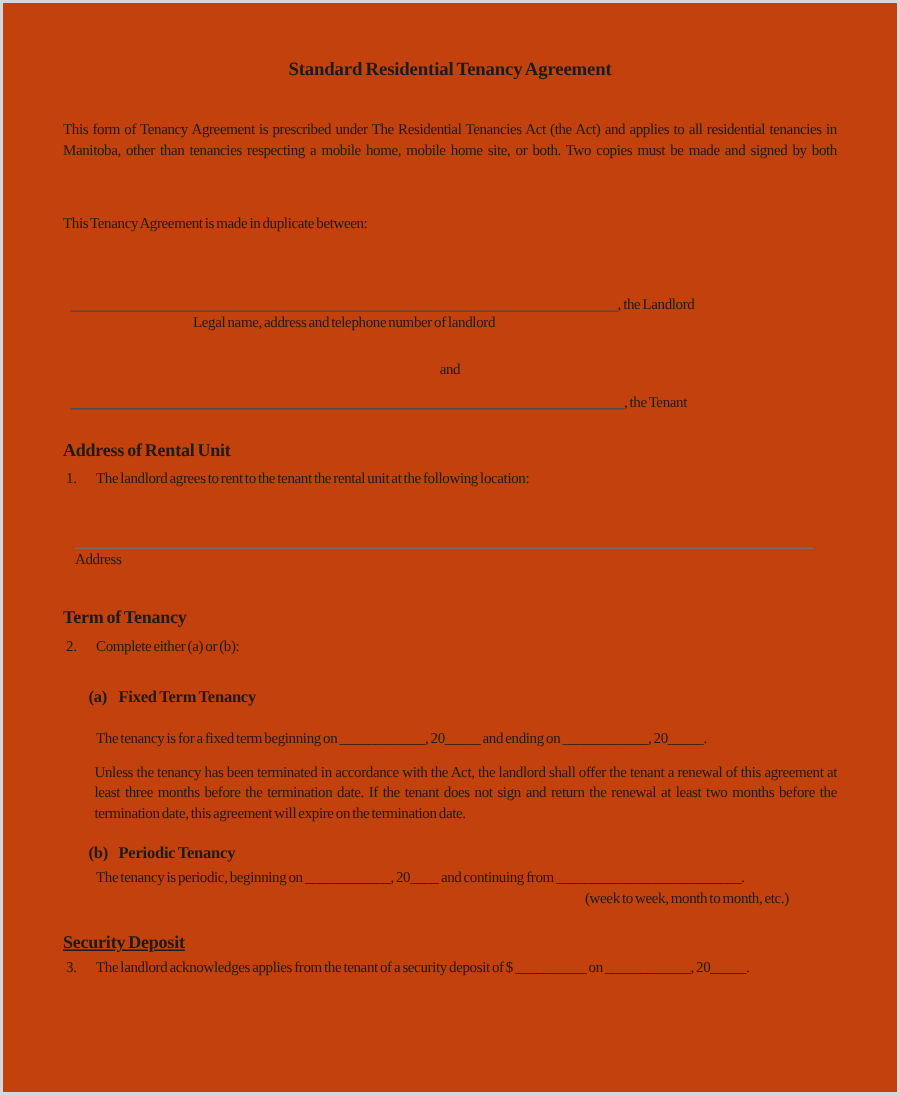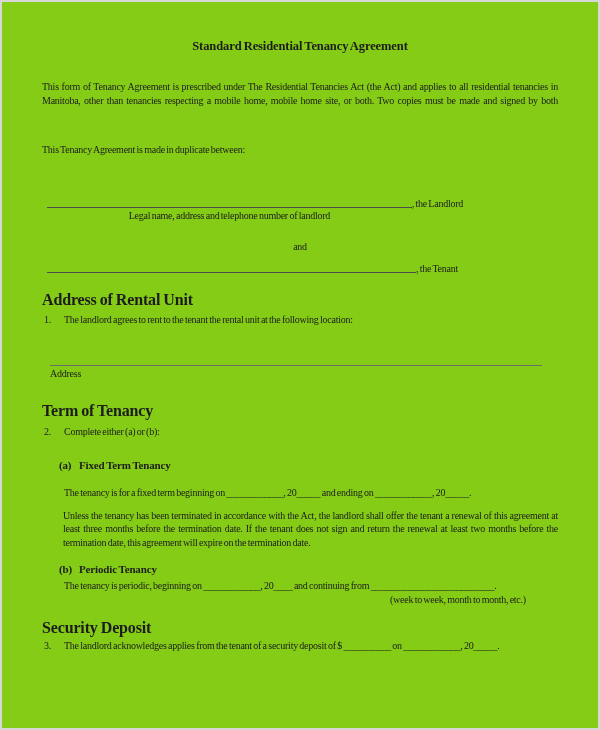--- a/index.html
+++ b/index.html
@@ -1,20 +1,20 @@
 <!DOCTYPE html>
 <html><head>
 <meta charset="utf-8">
 <style>
   html, body { margin:0; padding:0; background:#ffffff; }
   .page{
     position:relative;
     width:600px; height:730px;
     box-sizing:border-box;
-    background:#84cc16;
+    background:#c2410c;
     border:2px solid #d7d7d7;
     padding:36px 40px 0 40px;
     font-family:"Liberation Serif","DejaVu Serif",serif;
     font-size:10px;
     color:#1c1c1c;
     letter-spacing:-0.25px;
     word-spacing:-0.8px;
     line-height:13.5px;
     overflow:hidden;
   }
@@ -30,23 +30,23 @@
   .it{ }
   .intro{ margin-top:26px; }
   .clause{ margin-top:36px; }
   .field{ display:flex; align-items:flex-start; margin:36px 95px 0 5px; }
   .field-col{ flex:1 1 auto; }
   .field-line{ height:14px; border-bottom:1px solid #4d4d4d; }
   .field-caption{ text-align:center; line-height:13px; padding-top:1px; }
   .field-suffix{ white-space:nowrap; padding-top:4px; }
   .and-sep{ margin-top:18px; text-align:center; }
   .field.tenant{ margin-top:5px; margin-right:100px; }
-  .sec-h{ margin-top:17px; font-weight:700; font-size:16px; line-height:14px; letter-spacing:-0.15px; }
+  .sec-h{ margin-top:17px; font-weight:700; font-size:12px; line-height:14px; letter-spacing:-0.15px; }
   .sec-h.term{ margin-top:23px; }
-  .sec-h.deposit{ margin-top:15px; }
+  .sec-h.deposit{ margin-top:15px;text-decoration:underline; }
   .item{ display:flex; margin-top:6px; }
   .item.item2{ margin-top:7px; }
   .item.deposit-item{ margin-top:4px; }
   .item-num{ flex:0 0 20px; padding-left:2px; }
   .item-text{ flex:1 1 auto; }
   .addr-line{ margin:0 16px 0 8px; height:39px; border-bottom:1px solid #6e6e6e; }
   .addr-caption{ margin:1px 16px 0 8px; text-align:left; }
   .sub{ margin-left:17px; }
   .sub-h{ display:flex; font-weight:700; font-size:11px; line-height:14px; letter-spacing:-0.15px; }
   .sub-h .sub-label{ flex:0 0 20px; }

